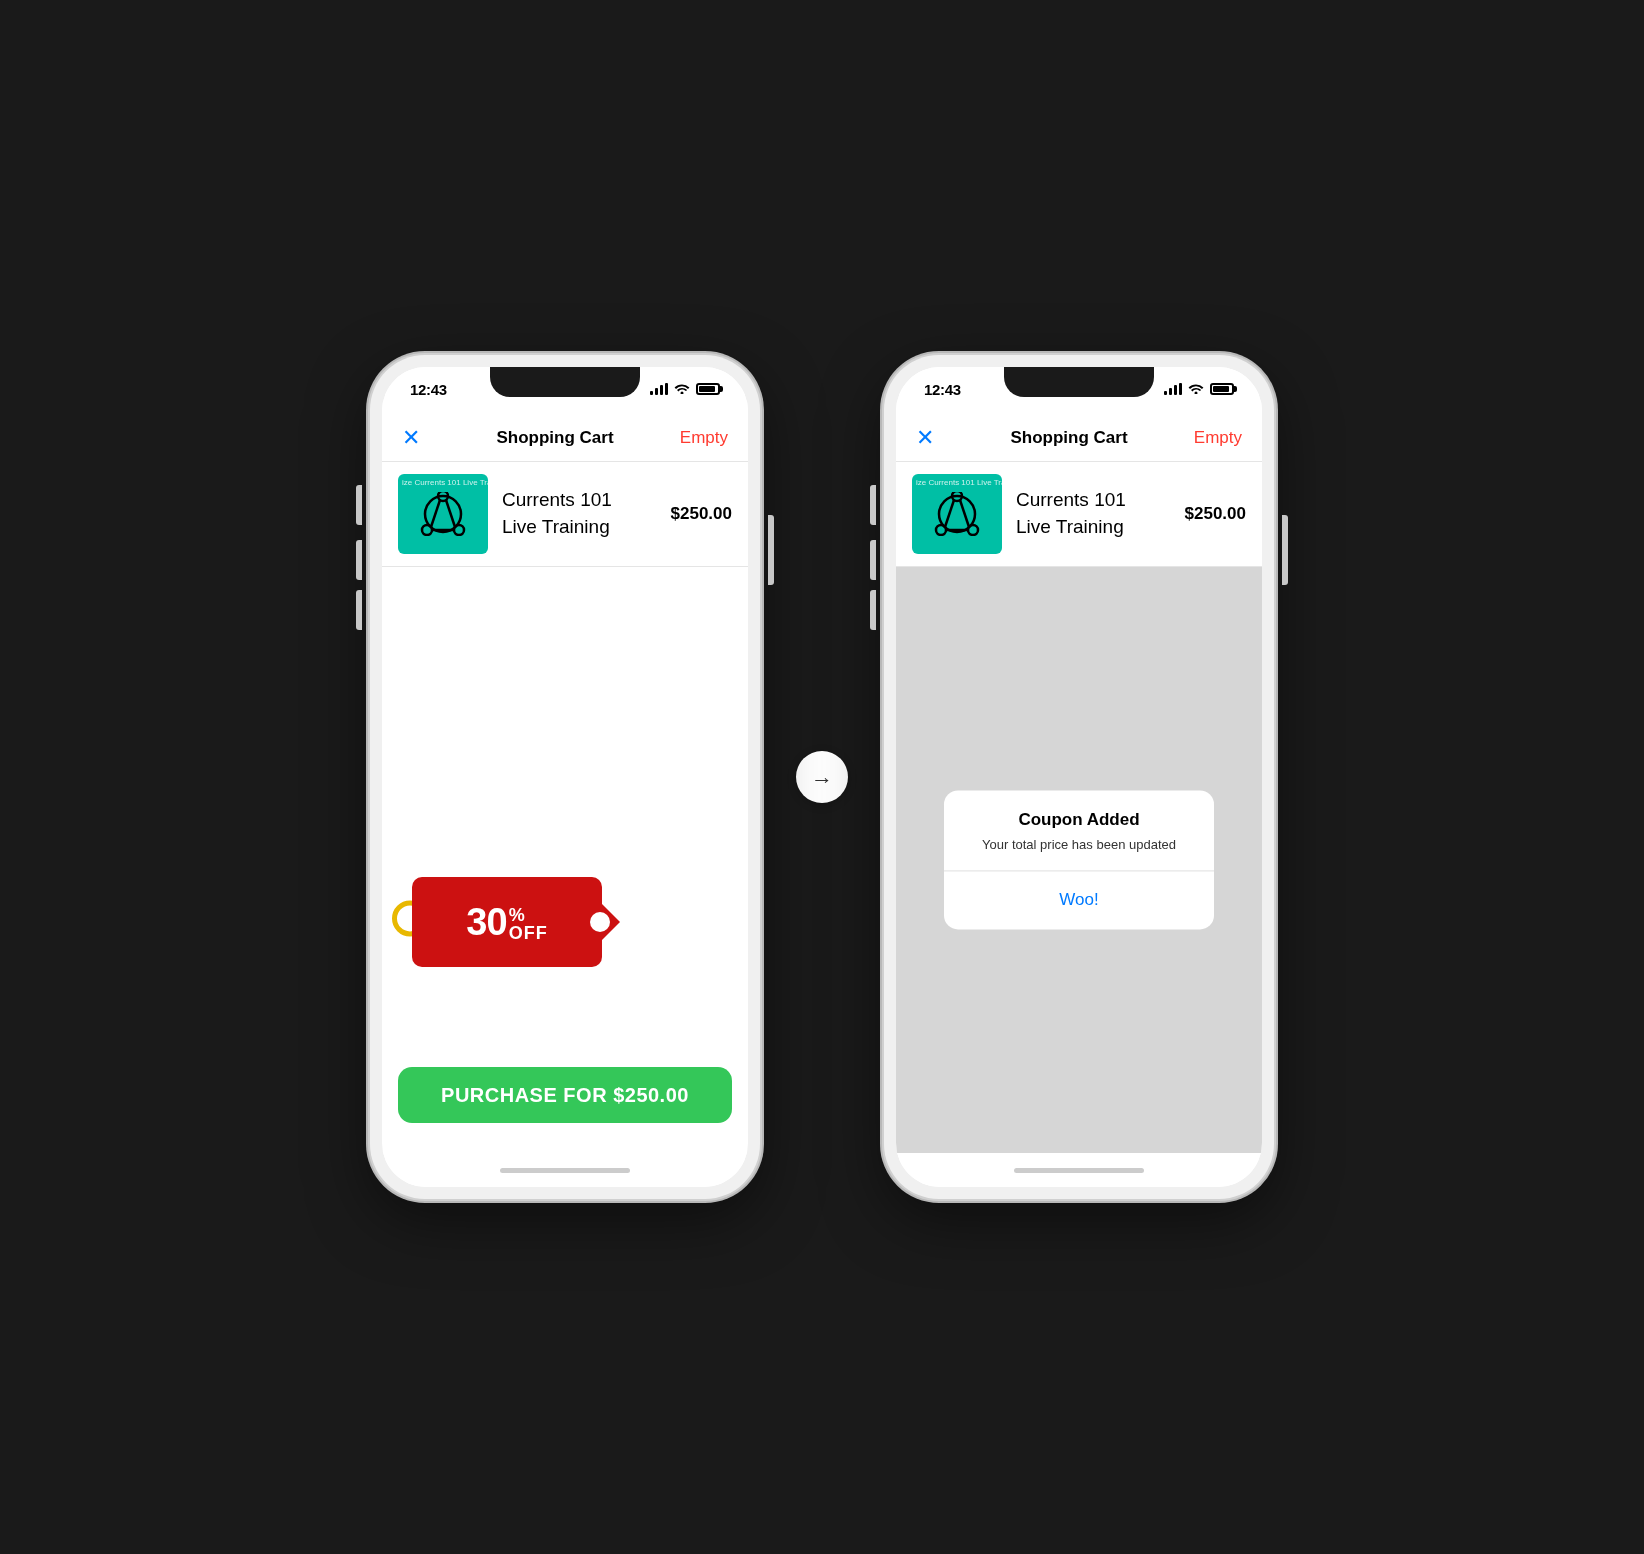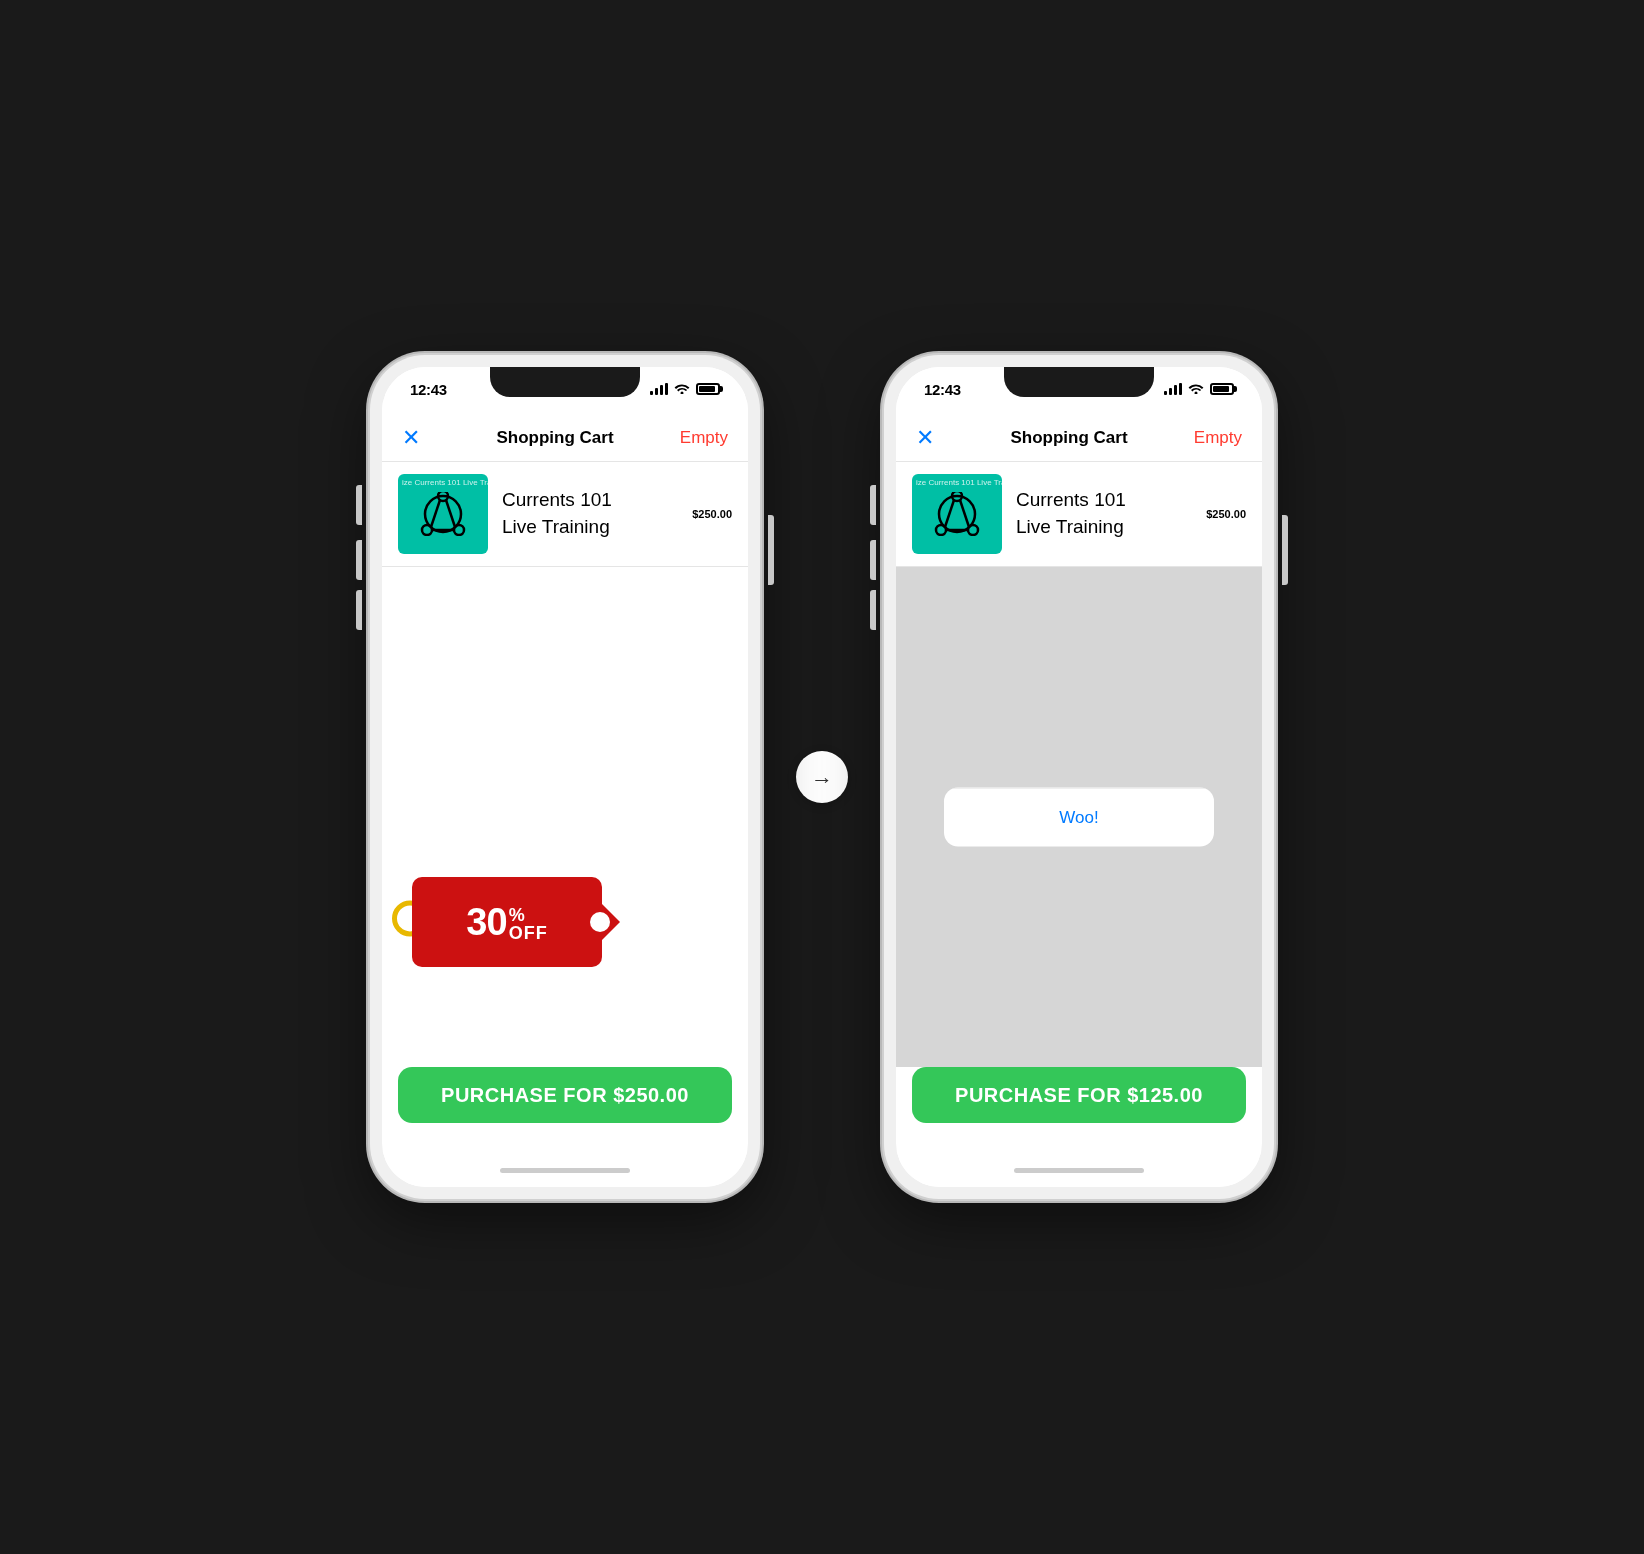--- a/index.html
+++ b/index.html
@@ -159,21 +159,21 @@
     .item-info {
       flex: 1;
     }
     .item-name {
       font-size: 19px;
       font-weight: 400;
       color: #000;
       line-height: 1.4;
     }
     .item-price {
-      font-size: 11px;
+      font-size: 17px;
       font-weight: 600;
       color: #000;
       margin-left: auto;
       white-space: nowrap;
     }
     
     .content-area {
       flex: 1;
       background: white;
       position: relative;
@@ -517,26 +517,29 @@
             <span>Live Training</span>
           </div>
         </div>
         <span class="item-price">$250.00</span>
       </div>
 
       <div class="content-area">
         <div class="dimmed-overlay"></div>
 
         <div class="alert-modal">
+          <div class="alert-content">
+            <div class="alert-title">Coupon Added</div>
+            <div class="alert-message">Your total price has been updated</div>
+          </div>
           <div class="alert-divider"></div>
           <button class="alert-button">Woo!</button>
         </div>
       </div>
 
-      <button class="purchase-btn">PURCHASE FOR $125.00</button>
 
       <div class="home-indicator">
         <div class="home-bar"></div>
       </div>
     </div>
   </div>
 
 </div>
 
 </body></html>

